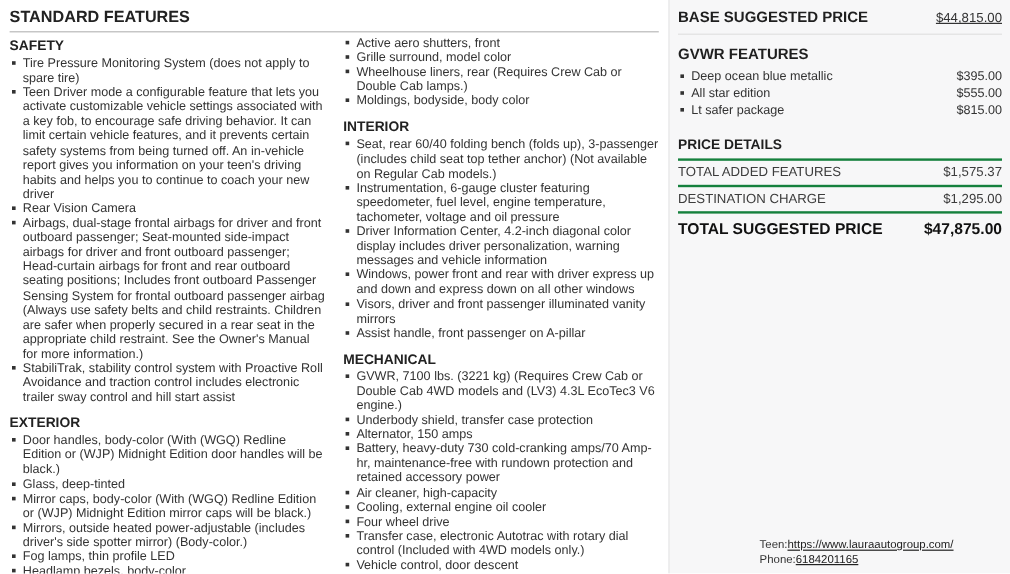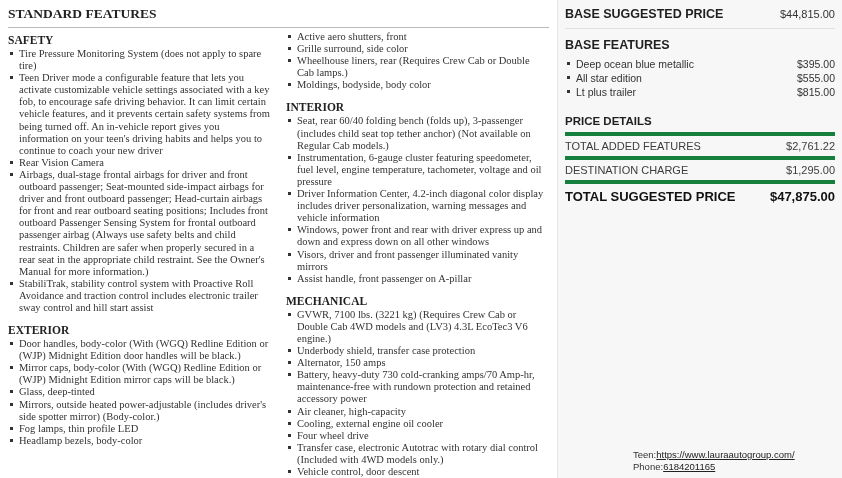--- a/index.html
+++ b/index.html
@@ -11,21 +11,20 @@
     color: #333333;
     overflow: hidden;
     position: relative;
   }
 
   
   .features {
     position: absolute; left: 0; top: 0;
     width: 557px; height: 478px;
     padding: 6px 8px 4px 8px;
-    font-family: Liberation Serif, serif;
   }
   .page-title {
     font-size: 13.5px; font-weight: bold; color: #222222;
     padding-bottom: 5px;
     border-bottom: 1px solid #b9b9b9;
     margin-bottom: 3px;
   }
   .cols { display: flex; gap: 15px; }
   .col { flex: 1 1 0; min-width: 0; }
   .sec-heading {
@@ -52,39 +51,39 @@
     border-left: 1px solid #e6e6e6;
     padding: 4px 7px 4px 7px;
   }
   .base-row {
     display: flex; justify-content: space-between; align-items: baseline;
     padding: 3px 0 7px 0;
     border-bottom: 1px solid #e0e0e0;
     gap: 44px;
   }
   .base-label { font-size: 12.5px; font-weight: bold; color: #1f1f1f; }
-  .base-value { font-size: 11px; color: #333333; }
+  .base-value { font-size: 11px; color: #333333; text-decoration: underline; }
   .added-heading {
     font-size: 12.5px; font-weight: bold; color: #1f1f1f;
     margin: 9px 0 5px 0;
   }
   .added-row {
     display: flex; align-items: flex-start;
     font-size: 10.5px; line-height: 14px; color: #333333;
   }
   .added-row .bullet { margin-top: 5px; }
   .added-value { margin-left: auto; }
   .details-heading {
     font-size: 11.5px; font-weight: bold; color: #1f1f1f;
     margin: 16px 0 0 0; padding-bottom: 5px;
   }
   .detail-row {
     display: flex; justify-content: space-between; align-items: baseline;
     padding: 4px 0;
-    border-top: 4px solid #15803d;
+    border-top: 2px solid #15803d;
     font-size: 11px; color: #3c3c3c;
   }
   .detail-row.total {
     font-size: 13px; font-weight: bold; color: #111111;
     padding: 5px 0 6px 0;
   }
   .contact {
     position: absolute; left: 75px; bottom: 5px;
     font-size: 9.5px; line-height: 12px; color: #333333;
   }
@@ -124,28 +123,28 @@
         </div>
         <div class="block">
           <div class="sec-heading">EXTERIOR</div>
           <ul class="flist">
             <li>
               <span class="bullet"></span>
               <span class="ftext">Door handles, body-color (With (WGQ) Redline Edition or (WJP) Midnight Edition door handles will be black.)</span>
             </li>
             <li>
               <span class="bullet"></span>
+              <span class="ftext">Glass, deep-tinted</span>
+            </li>
+            <li>
+              <span class="bullet"></span>
               <span class="ftext">Mirror caps, body-color (With (WGQ) Redline Edition or (WJP) Midnight Edition mirror caps will be black.)</span>
             </li>
             <li>
               <span class="bullet"></span>
-              <span class="ftext">Glass, deep-tinted</span>
-            </li>
-            <li>
-              <span class="bullet"></span>
               <span class="ftext">Mirrors, outside heated power-adjustable (includes driver's side spotter mirror) (Body-color.)</span>
             </li>
             <li>
               <span class="bullet"></span>
               <span class="ftext">Fog lamps, thin profile LED</span>
             </li>
             <li>
               <span class="bullet"></span>
               <span class="ftext">Headlamp bezels, body-color</span>
             </li>
@@ -154,21 +153,21 @@
       </div>
       <div class="col">
         <div class="block">
           <ul class="flist">
             <li>
               <span class="bullet"></span>
               <span class="ftext">Active aero shutters, front</span>
             </li>
             <li>
               <span class="bullet"></span>
-              <span class="ftext">Grille surround, side color</span>
+              <span class="ftext">Grille surround, model color</span>
             </li>
             <li>
               <span class="bullet"></span>
               <span class="ftext">Wheelhouse liners, rear (Requires Crew Cab or Double Cab lamps.)</span>
             </li>
             <li>
               <span class="bullet"></span>
               <span class="ftext">Moldings, bodyside, body color</span>
             </li>
           </ul>
@@ -245,43 +244,43 @@
         </div>
       </div>
     </div>
 </div>
 
 <div class="price-panel">
   <div class="base-row">
     <span class="base-label">BASE SUGGESTED PRICE</span>
     <span class="base-value">$44,815.00</span>
   </div>
-  <div class="added-heading">BASE FEATURES</div>
+  <div class="added-heading">GVWR FEATURES</div>
   <div id="added-features-list">
       <div class="added-row">
         <span class="bullet"></span>
         <span>Deep ocean blue metallic</span>
         <span class="added-value">$395.00</span>
       </div>
       <div class="added-row">
         <span class="bullet"></span>
         <span>All star edition</span>
         <span class="added-value">$555.00</span>
       </div>
       <div class="added-row">
         <span class="bullet"></span>
-        <span>Lt plus trailer</span>
+        <span>Lt safer package</span>
         <span class="added-value">$815.00</span>
       </div>
     </div>
   <div class="details-heading">PRICE DETAILS</div>
   <div id="price-details-list">
       <div class="detail-row">
         <span>TOTAL ADDED FEATURES</span>
-        <span>$2,761.22</span>
+        <span>$1,575.37</span>
       </div>
       <div class="detail-row">
         <span>DESTINATION CHARGE</span>
         <span>$1,295.00</span>
       </div>
       <div class="detail-row total">
         <span>TOTAL SUGGESTED PRICE</span>
         <span>$47,875.00</span>
       </div>
     </div>

